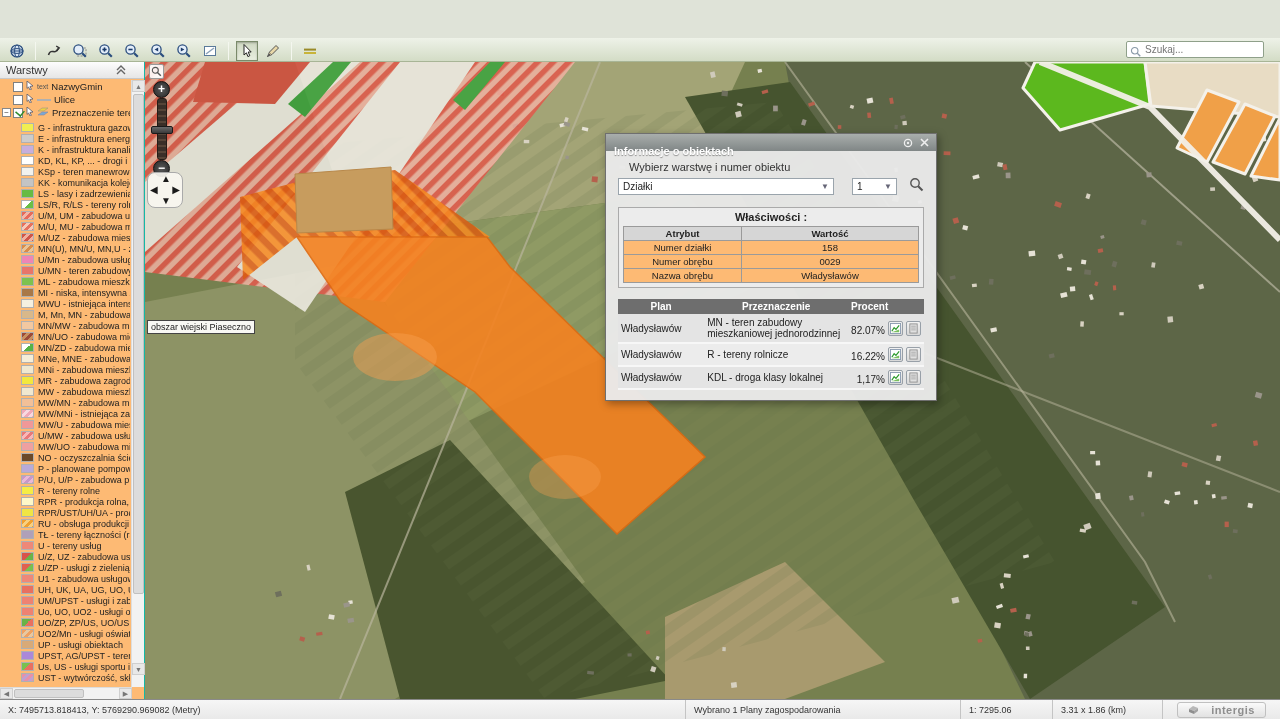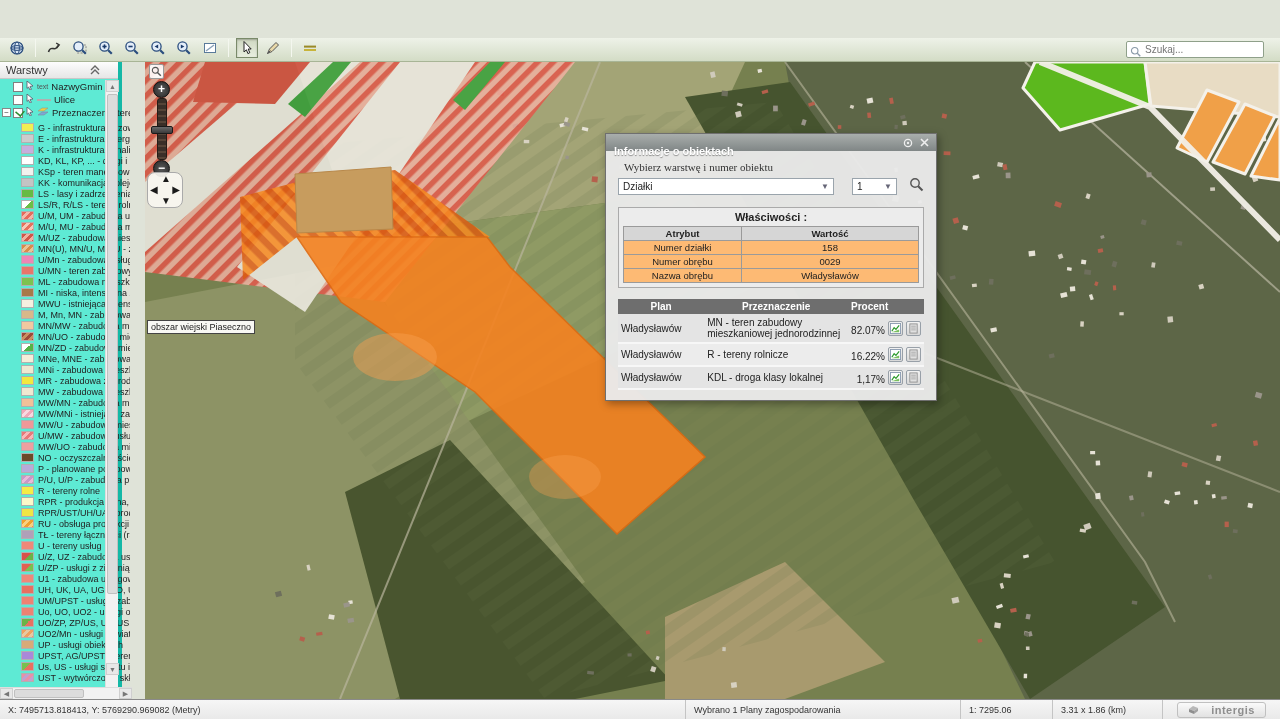--- a/index.html
+++ b/index.html
@@ -11,34 +11,34 @@
     background:linear-gradient(#dce8c8 0%, #b6cc96 28%, #8fab6d 60%, #7d9b5c 100%);
     border-bottom:1px solid #6d8a4c; }
   #crest { position:absolute; left:14px; top:4px; width:24px; height:30px; }
   #hdr-title { position:absolute; left:50px; top:2px; font-size:18px; font-weight:bold; font-style:italic;
     color:#ffffff; text-shadow:1px 1px 2px rgba(40,60,20,.55); letter-spacing:.5px; }
   #hdr-sub { position:absolute; left:52px; top:22px; font-size:10px; font-style:italic; color:#4e6e33;
     text-shadow:0 1px 0 rgba(255,255,255,.25); }
 
   
   #toolbar { position:absolute; left:0; top:38px; width:1280px; height:24px;
-    background:linear-gradient(#eef2e8,#d3dcc6); border-bottom:1px solid #a8b596; display:flex; align-items:flex-start; padding-left:4px; }
+    background:linear-gradient(#eef2e8,#d3dcc6); border-bottom:1px solid #a8b596; display:flex; align-items:flex-end; padding-left:4px; }
   .tb-btn { width:22px; height:20px; margin:0 2px; border:1px solid transparent; background:transparent;
     display:inline-flex; align-items:center; justify-content:center; cursor:pointer; padding:0; }
   .tb-btn svg { width:16px; height:16px; }
   .tb-btn.active { border:1px solid #7a8a6a; background:linear-gradient(#cfd8c2,#e8eedf); box-shadow:inset 0 1px 2px rgba(0,0,0,.25); }
   .tb-sep { width:1px; height:18px; background:#aab89a; border-right:1px solid #f4f7ef; margin:0 5px; display:inline-block; }
   #searchbox { position:absolute; right:16px; top:3px; width:138px; height:17px; background:#fff;
     border:1px solid #8fa08a; border-radius:2px; }
   #searchbox input { position:absolute; left:18px; top:0; width:116px; height:15px; border:0; outline:none;
     font-size:10px; color:#666; font-family:"Liberation Sans",sans-serif; background:transparent; }
   #searchbox .mag { position:absolute; left:3px; top:2px; }
 
   
-  #sidebar { position:absolute; left:0; top:62px; width:122px; height:637px; background:#5eead4; border-right:4px solid #14b8a6; }
+  #sidebar { position:absolute; left:0; top:62px; width:145px; height:637px; background:#fdba74; border-right:1px solid #14b8a6; }
   #layers-hdr { position:relative; height:17px; background:linear-gradient(#fdfdfd,#e6e6e6); border-bottom:1px solid #c8c8c8;
     font-size:11px; color:#333; padding:2px 0 0 6px; }
   #collapse-ic { position:absolute; right:18px; top:3px; }
   #layer-tree { position:absolute; left:0; top:18px; width:132px; }
   .tree-row { display:flex; align-items:center; height:13px; font-size:9.5px; color:#222; padding-left:13px; white-space:nowrap; }
   .cb { width:10px; height:10px; border:1px solid #808080; background:#fff; margin-right:3px; flex:none; position:relative; }
   .cb.on::after { content:""; position:absolute; left:1px; top:-2px; width:8px; height:8px;
     border-right:2px solid #2c8a2c; border-bottom:2px solid #2c8a2c; transform:rotate(40deg) scale(.7); }
   .expander { width:9px; height:9px; border:1px solid #888; background:#fff; font-size:8px; line-height:7px; text-align:center;
     color:#444; margin-right:2px; flex:none; }
@@ -79,21 +79,21 @@
   #panpad .pl { left:2px; top:12px; } #panpad .pr { right:2px; top:12px; }
 
   
   #dlg { position:absolute; left:605px; top:133px; width:332px; background:rgba(233,233,233,.97);
     border:1px solid #6f6f6f; box-shadow:2px 3px 8px rgba(0,0,0,.35); }
   #dlg-title { height:17px; background:linear-gradient(#a9aeac,#808686); color:#fff; font-size:11px; font-weight:bold;
     padding:11px 0 0 8px; position:relative; text-shadow:0 1px 1px rgba(0,0,0,.4); cursor:move; }
   .dlg-ic { position:absolute; top:2px; width:13px; height:13px; display:flex; align-items:center; justify-content:center; cursor:pointer; }
   #dlg-pin { right:22px; } #dlg-close { right:5px; }
   #dlg-body { padding:8px 12px 10px 12px; }
-  #dlg-sel-label { font-size:11px; color:#333; margin:2px 0 4px 6px;font-family:Liberation Serif, serif; }
+  #dlg-sel-label { font-size:11px; color:#333; margin:2px 0 4px 11px; }
   .sel-row { display:flex; align-items:center; }
   .fake-sel { height:17px; background:#fff; border:1px solid #9aa4ac; font-size:10px; color:#222;
     display:flex; align-items:center; justify-content:space-between; padding:0 4px; cursor:pointer; }
   .fake-sel .car { font-size:8px; color:#667; }
   #sel-layer { width:222px; } #sel-num { width:46px; margin-left:18px; }
   #sel-mag { margin-left:12px; cursor:pointer; }
   #props-box { margin-top:11px; border:1px solid #aaa; background:#ececec; padding:3px 4px 4px 4px; }
   #props-title { text-align:center; font-size:11px; font-weight:bold; color:#222; margin-bottom:3px; }
   table.grid { width:100%; border-collapse:collapse; }
   table.grid th, table.grid td { border:1px solid #9a9a9a; font-size:9.5px; text-align:center; padding:1px 2px; }

